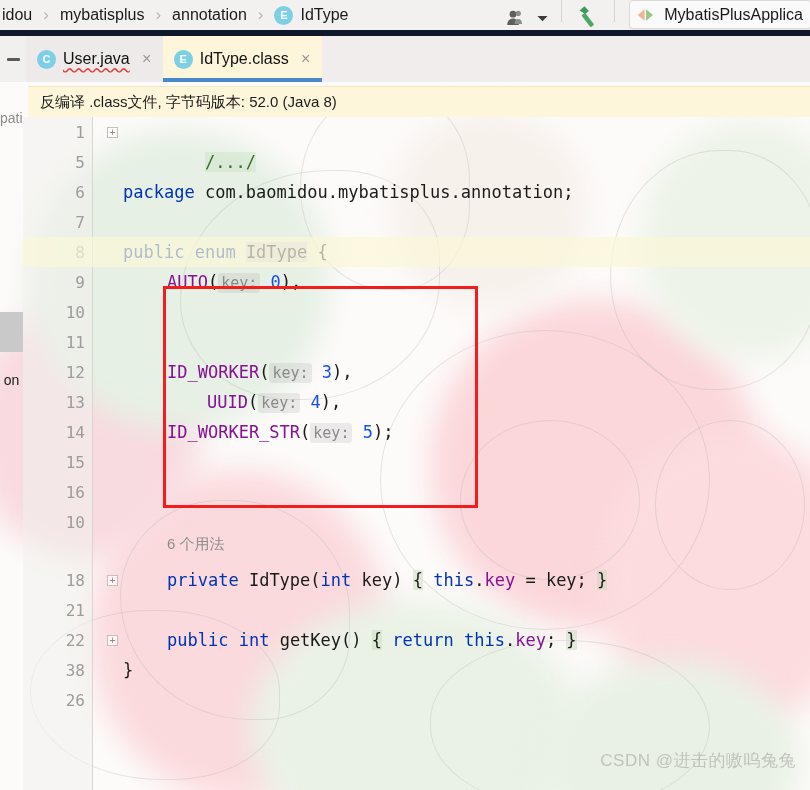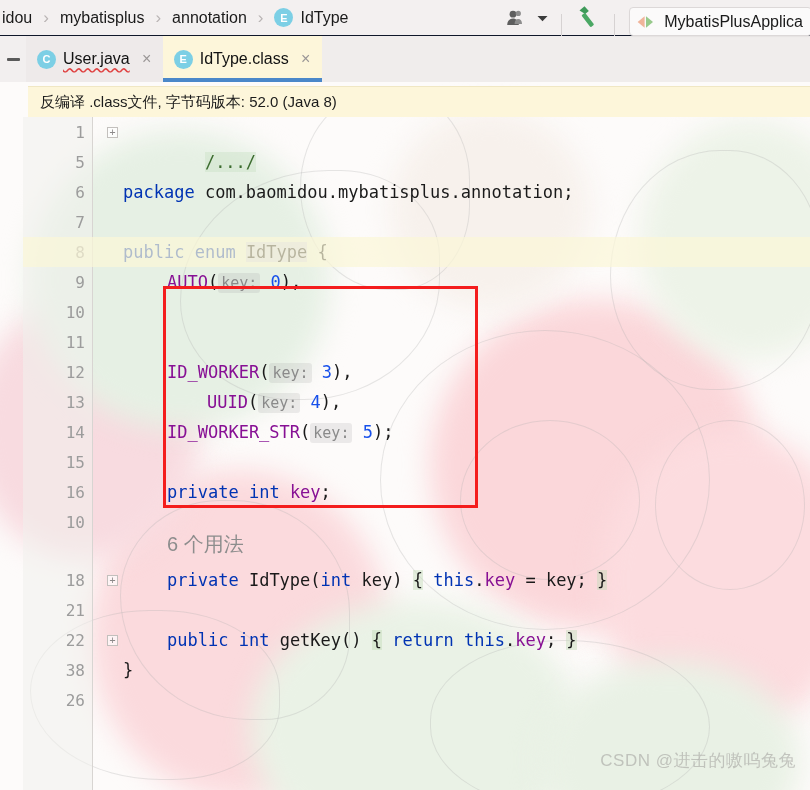--- a/index.html
+++ b/index.html
@@ -21,42 +21,42 @@
   .wp-stroke {
     position: absolute; border: 1.6px solid rgba(176,176,176,0.30);
     background: transparent; border-radius: 50%;
   }
 
   
   .crumbbar {
     position: absolute; left: 0; top: 0; width: 810px; height: 36px;
     background: #f3f0f0; z-index: 20;
     display: flex; align-items: center;
-    border-bottom: 1px solid #0f172a;
+    border-bottom: 6px solid #0f172a;
   }
   .crumbs { display: flex; align-items: center; padding-left: 0px; }
   .crumb {
     font-size: 16px; color: #1a1a1a; padding: 0 2px; white-space: nowrap;
   }
   .crumb-sep {
     color: #b9b4b4; font-size: 17px; padding: 0 9px 0 9px; font-weight: 300;
   }
   .badge-E, .badge-C {
     display: inline-flex; align-items: center; justify-content: center;
     width: 19px; height: 19px; border-radius: 50%;
     font-size: 11px; font-weight: bold; color: #ffffff;
     margin-right: 7px; flex: 0 0 auto;
   }
   .badge-E { background: #7ccfe5; }
   .badge-C { background: #7ccfe5; }
   .crumb-with-icon { display: flex; align-items: center; }
 
   .tb-right {
     position: absolute; right: 0; top: 0; height: 36px;
-    display: flex; align-items: flex-end;
+    display: flex; align-items: flex-start;
   }
   .tb-sep { width: 1px; height: 22px; background: #d6d2d2; margin: 0 8px; }
   .icon-btn {
     display: flex; align-items: center; justify-content: center;
     height: 36px; padding: 0 4px;
   }
   .runconfig {
     display: flex; align-items: center; height: 29px;
     background: #fbfafa; border: 1px solid #dcd8d8; border-radius: 4px;
     padding: 0 8px 0 6px; margin-left: 6px; margin-right: -2px;
@@ -167,21 +167,21 @@
     color: #8a8a8a; background: rgba(155,155,155,0.18);
     border-radius: 3px; padding: 1px 3px; font-size: 15px;
   }
   .sel-ident { background: rgba(185,185,245,0.45); }
   .brace-hl  { background: rgba(195,220,185,0.45); }
   .fold-text {
     background: rgba(200,225,195,0.42); color: #3b6b2e;
   }
   .inlay {
     position: absolute; left: 0; height: 26px; line-height: 26px;
-    font-family: "Liberation Sans", sans-serif; font-size: 20px;
+    font-family: "Liberation Sans", sans-serif; font-size: 15px;
     color: #8d8d8d; white-space: pre;
   }
 
   
   .redbox {
     position: absolute; border: 3px solid #f41d1d; z-index: 12;
     background: transparent; pointer-events: none;
   }
 
   
@@ -274,20 +274,25 @@
       <span class="tab-label err">User.java</span>
       <span class="tab-close">×</span>
     </div>
     <div class="tab active">
       <span class="badge-E">E</span>
       <span class="tab-label">IdType.class</span>
       <span class="tab-close">×</span>
     </div>
   </div>
 
+  <div class="leftstrip">
+    <div class="strip-ghost">pati</div>
+    <div class="strip-seg" style="top:230px; height:40px; background:#c9c9c9;"></div>
+    <div class="strip-label" style="top:285px;">on</div>
+  </div>
 
   <div class="banner">
     <span class="banner-text">反编译 .class文件, 字节码版本: 52.0 (Java 8)</span>
   </div>
 
   <div class="editor">
 
     <div class="hl-current" style="top:120px;"></div>
 
     <div class="gutter">
@@ -329,21 +334,20 @@
       <div class="cline" style="top:150px; left:73px;"><span class="en">AUTO</span>(<span class="hint">key:</span> <span class="num">0</span>)<span>,</span></div>
 
 
 
       <div class="cline" style="top:240px; left:73px;"><span class="en">ID_WORKER</span>(<span class="hint">key:</span> <span class="num">3</span>)<span>,</span></div>
 
       <div class="cline" style="top:270px; left:73px;padding-left:40px;"><span class="en">UUID</span>(<span class="hint">key:</span> <span class="num">4</span>)<span>,</span></div>
 
       <div class="cline" style="top:300px; left:73px;"><span class="en">ID_WORKER_STR</span>(<span class="hint">key:</span> <span class="num">5</span>)<span>;</span></div>
 
-      <div class="cline" style="top:360px; left:73px;"><span class="k">private</span> <span class="k">int</span> <span class="fld">key</span>;</div>
 
       <div class="inlay" style="top:414px; left:73px;">6 个用法</div>
 
       <div class="cline" style="top:448px; left:73px;"><span class="k">private</span> <span class="cls">IdType</span>(<span class="k">int</span> <span>key</span>) <span class="brace-hl">{</span> <span class="k">this</span>.<span class="fld">key</span> = <span>key</span>; <span class="brace-hl">}</span></div>
 
       <div class="cline" style="top:508px; left:73px;"><span class="k">public</span> <span class="k">int</span> <span class="cls">getKey</span>() <span class="brace-hl">{</span> <span class="k">return</span> <span class="k">this</span>.<span class="fld">key</span>; <span class="brace-hl">}</span></div>
 
       <div class="cline" style="top:538px; left:29px;"><span>}</span></div>
 
     </div>

